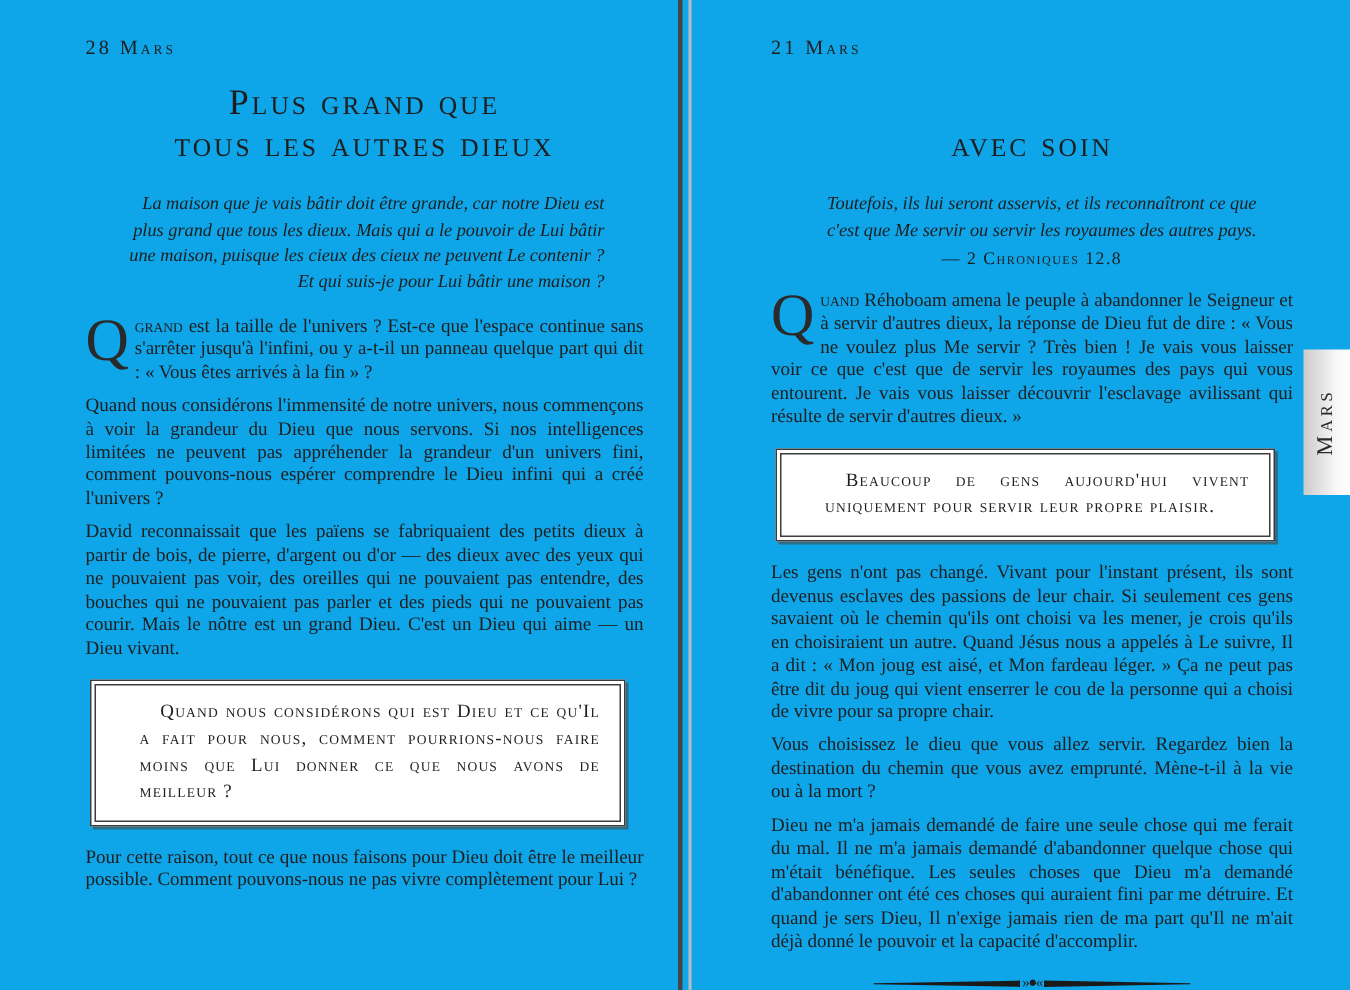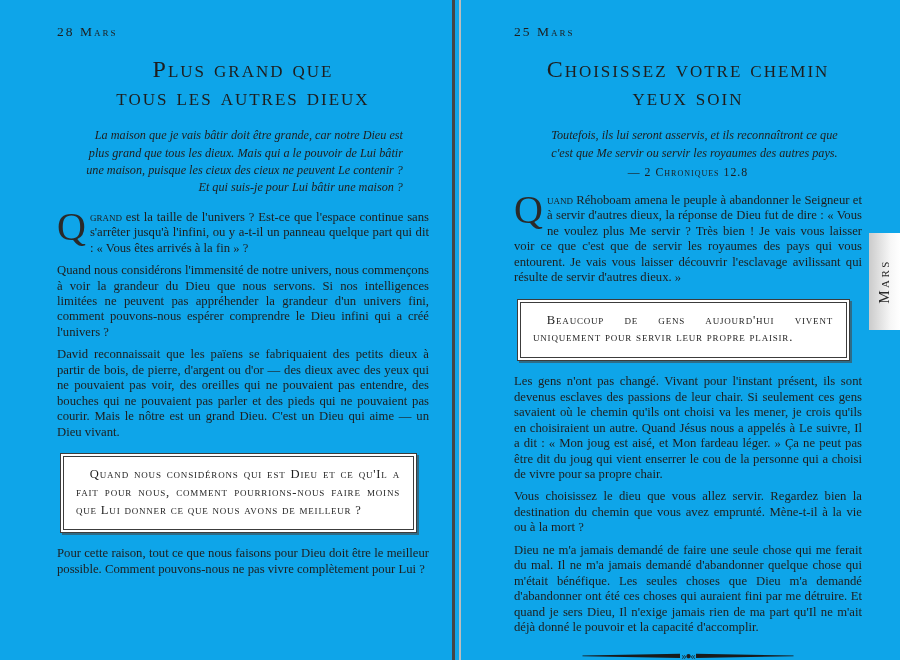--- a/index.html
+++ b/index.html
@@ -44,21 +44,21 @@
   .dropcap{
     float:left;font-size:40px;line-height:30px;padding:2px 4px 0 0;color:#2a2a2a;
   }
   .sc{font-variant:small-caps;}
   
   .callout{
     margin:13px 12px 12px 3px;border:1px solid #3c3c3c;
     box-shadow:2px 2px 0 rgba(70,70,70,.6);padding:2px;background:#fff;
   }
   .callout-inner{
-    border:1px solid #3c3c3c;padding:9px 13px 10px 12px;
+    border:1px solid #3c3c3c;padding:9px 13px 10px 29px;
     font-variant:small-caps;letter-spacing:.8px;text-align:justify;
     text-indent:1.1em;font-size:12.6px;line-height:1.4;
   }
   
   .divider{display:flex;align-items:center;justify-content:center;margin:16px 0 12px 0;height:8px;}
   .divider .line{width:98px;height:5px;background:#1a1a1a;}
   .divider .line.left{clip-path:polygon(0 42%,100% 8%,100% 92%,0 58%);}
   .divider .line.right{clip-path:polygon(0 8%,100% 42%,100% 58%,0 92%);}
   .divider .ornament{font-size:10px;letter-spacing:-1px;margin:0 1px;line-height:1;}
 </style>
@@ -79,22 +79,22 @@
     <div class="callout">
       <div class="callout-inner">Quand nous considérons qui est Dieu et ce qu'Il a fait pour nous, comment pourrions-nous faire moins que Lui donner ce que nous avons de meilleur ?</div>
     </div>
     <div class="body-text">
       <p>Pour cette raison, tout ce que nous faisons pour Dieu doit être le meilleur possible. Comment pouvons-nous ne pas vivre complètement pour Lui ?</p>
     </div>
 
   </div>
 
   <div class="page page-right">
-    <div class="date-label">25 Mars</div>
-    <h1 class="page-title"><span>Choisissez votre chemin</span><br><span>yeux soin</span></h1>
+    <div class="date-label">21 Mars</div>
+    <h1 class="page-title"><br><span>avec soin</span></h1>
     <div class="epigraph">Toutefois, ils lui seront asservis, et ils reconnaîtront ce que c'est que Me servir ou servir les royaumes des autres pays.</div>
     <div class="reference">— 2 Chroniques 12.8</div>
     <div class="body-text">
       <p><span class="dropcap">Q</span><span class="sc">uand</span><span> Réhoboam amena le peuple à abandonner le Seigneur et à servir d'autres dieux, la réponse de Dieu fut de dire : « Vous ne voulez plus Me servir ? Très bien ! Je vais vous laisser voir ce que c'est que de servir les royaumes des pays qui vous entourent. Je vais vous laisser découvrir l'esclavage avilissant qui résulte de servir d'autres dieux. »</span></p>
     </div>
     <div class="callout">
       <div class="callout-inner">Beaucoup de gens aujourd'hui vivent uniquement pour servir leur propre plaisir.</div>
     </div>
     <div class="body-text">
       <p>Les gens n'ont pas changé. Vivant pour l'instant présent, ils sont devenus esclaves des passions de leur chair. Si seulement ces gens savaient où le chemin qu'ils ont choisi va les mener, je crois qu'ils en choisiraient un autre. Quand Jésus nous a appelés à Le suivre, Il a dit : « Mon joug est aisé, et Mon fardeau léger. » Ça ne peut pas être dit du joug qui vient enserrer le cou de la personne qui a choisi de vivre pour sa propre chair.</p>

